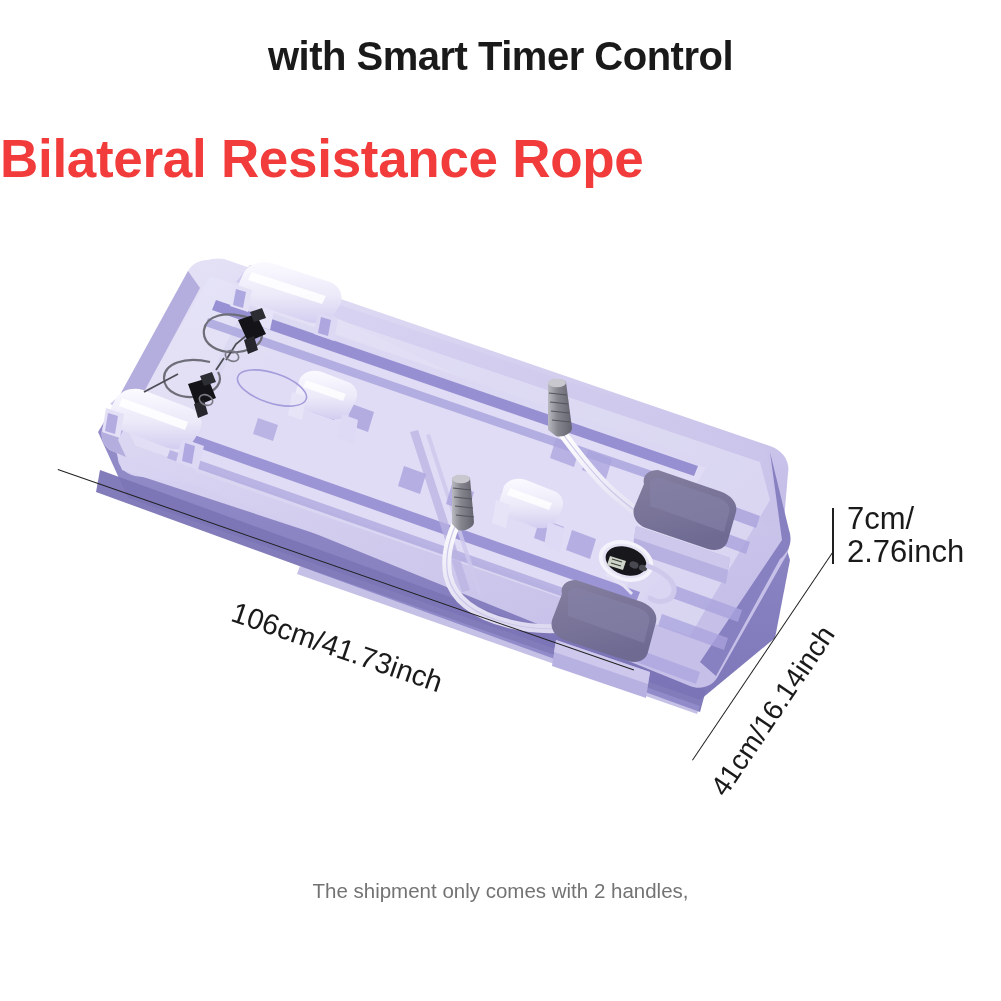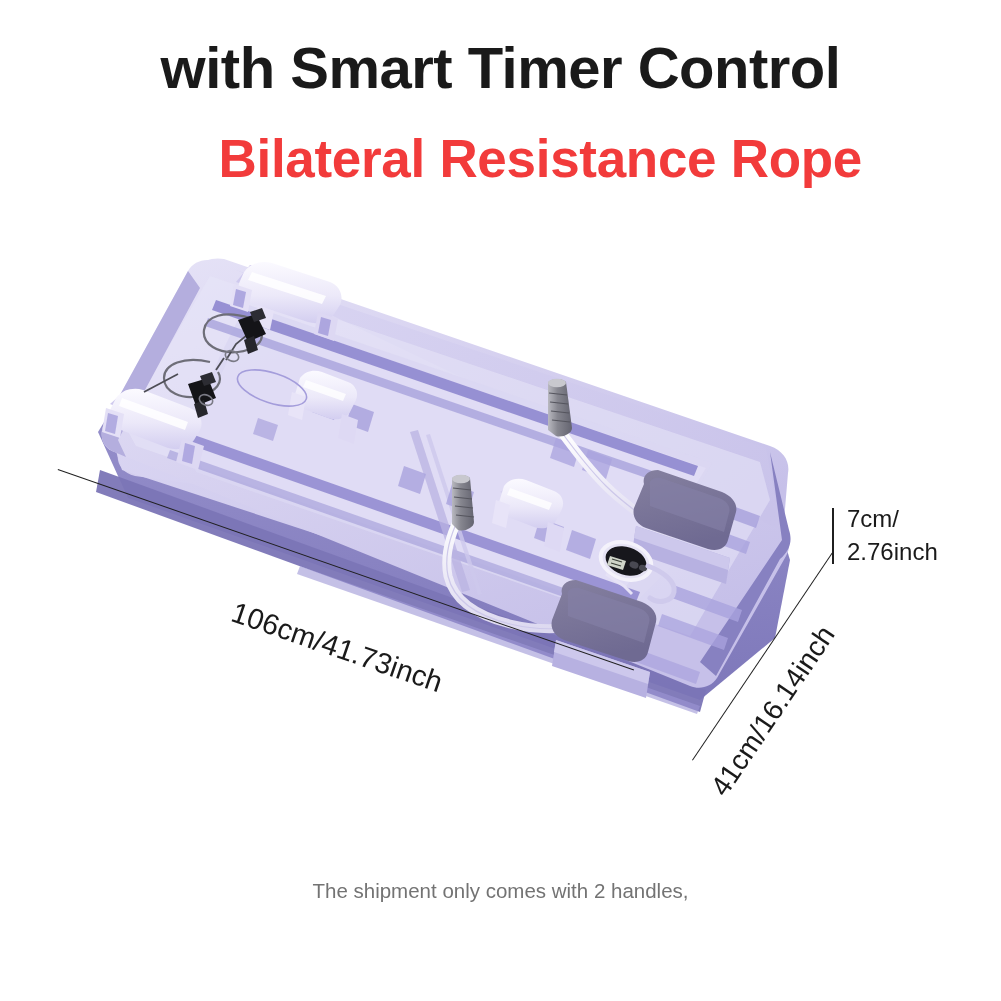--- a/index.html
+++ b/index.html
@@ -17,30 +17,30 @@
   }
 
   
   .heading-black {
     position: absolute;
     left: 0; top: 34px;
     width: 1001px;
     text-align: center;
     font-family: "Liberation Sans", sans-serif;
     font-weight: bold;
-    font-size: 58px;
+    font-size: 40px;
     letter-spacing: -0.5px;
     color: #1a1a1a;
     white-space: nowrap;
   }
   .heading-red {
     position: absolute;
     left: 0; top: 128px;
     width: 862px;
-    text-align: right;
+    text-align: left;
     font-family: "Liberation Sans", sans-serif;
     font-weight: bold;
     font-size: 53px;
     letter-spacing: -0.3px;
     color: #f23b3b;
     white-space: nowrap;
   }
 
   
   .caption {
@@ -69,21 +69,21 @@
     transform-origin: left top;
   }
   #dim-depth {
     left: 731px; top: 770px;
     font-size: 28px;
     transform: rotate(-56deg);
     transform-origin: left bottom;
   }
   #dim-height {
     left: 847px; top: 502px;
-    font-size: 24px;
+    font-size: 31px;
     line-height: 33px;
   }
 
   .leader {
     position: absolute;
     background: #1f1f1f;
   }
   
   #leader-length {
     left: 58px; top: 469px;

